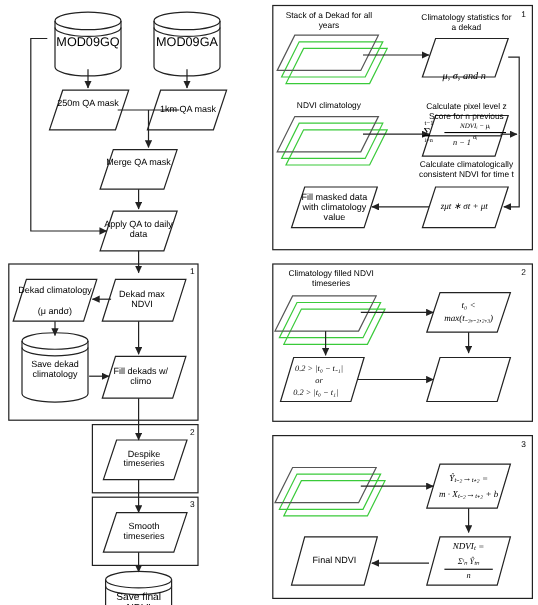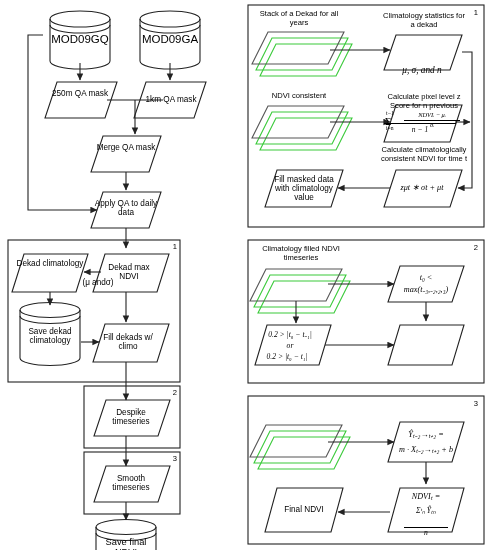--- a/index.html
+++ b/index.html
@@ -157,35 +157,35 @@
   <div class="lbl f11" style="left:50px;top:33px;width:60px;">MOD09GQ</div>
   <div class="lbl f11" style="left:140px;top:33px;width:60px;">MOD09GA</div>
 
   <div class="lbl f8" style="left:48px;top:89px;width:64px;">250m QA mask</div>
   <div class="lbl f8" style="left:139px;top:95px;width:64px;">1km QA mask</div>
   <div class="lbl f8" style="left:94px;top:143px;width:64px;">Merge QA mask</div>
   <div class="lbl f8" style="left:94px;top:199px;width:64px;">Apply QA to daily data</div>
 
   <div class="lbl panelnum" style="left:165px;top:243px;width:12px;text-align:right;">1</div>
   <div class="lbl f8" style="left:14px;top:259px;width:72px;">Dekad climatology</div>
-  <div class="lbl f8" style="left:14px;top:278px;width:72px;margin-left:48px;">(μ andσ)</div>
+  <div class="lbl f8" style="left:14px;top:278px;width:72px;">(μ andσ)</div>
   <div class="lbl f8" style="left:98px;top:263px;width:62px;">Dekad max NDVI</div>
   <div class="lbl f8" style="left:16px;top:327px;width:68px;">Save dekad climatology</div>
   <div class="lbl f8" style="left:96px;top:333px;width:64px;">Fill dekads w/ climo</div>
 
   <div class="lbl panelnum" style="left:165px;top:389px;width:12px;text-align:right;">2</div>
   <div class="lbl f8" style="left:99px;top:408px;width:64px;">Despike timeseries</div>
   <div class="lbl panelnum" style="left:165px;top:455px;width:12px;text-align:right;">3</div>
   <div class="lbl f8" style="left:99px;top:474px;width:64px;">Smooth timeseries</div>
 
   <div class="lbl f9" style="left:94px;top:537px;width:64px;">Save final NDVI</div>
 
   <div class="lbl panelnum" style="left:466px;top:9px;width:12px;text-align:right;">1</div>
   <div class="lbl f75" style="left:256px;top:10px;width:86px;">Stack of a Dekad for all years</div>
-  <div class="lbl f75" style="left:256px;top:92px;width:86px;">NDVI consistent</div>
+  <div class="lbl f75" style="left:256px;top:92px;width:86px;">NDVI climatology</div>
 
   <div class="lbl f75" style="left:382px;top:12px;width:84px;">Climatology statistics for a dekad</div>
   <div class="lbl f9 mathl" style="left:386px;top:46px;width:72px;margin-top:19px;">μ, σ, and n</div>
 
   <div class="lbl f75" style="left:378px;top:81px;width:92px;margin-top:12px;">Calculate pixel level z Score for n previous</div>
 
   <div class="ovl" style="left:384px;top:108px;width:78px;height:32px;">
     <div style="position:absolute;left:2px;top:2px;font-family:'Liberation Serif',serif;font-size:6px;line-height:1;">
       <span>t−1</span>
     </div>
@@ -216,19 +216,19 @@
   <div class="lbl f75 mathl" style="left:252px;top:353px;width:70px;">0.2 &gt; |t₀ − t₁|</div>
 
 
   <div class="lbl panelnum" style="left:466px;top:400px;width:12px;text-align:right;">3</div>
 
   <div class="lbl f8 mathl" style="left:392px;top:430px;width:68px;">Ŷₜ₋₂→ₜ₊₂ =</div>
   <div class="lbl f8 mathl" style="left:386px;top:445px;width:80px;">m · Xₜ₋₂→ₜ₊₂ + b</div>
 
   <div class="lbl f8 mathl" style="left:392px;top:492px;width:68px;">NDVIₜ =</div>
   <div class="ovl" style="left:404px;top:506px;width:44px;text-align:center;font-family:'Liberation Serif',serif;font-style:italic;font-size:7.6px;line-height:1.3;">
-    <span style="display:block;border-bottom:1px solid #000;padding-bottom:11px;">Σᵗₙ Ŷₜₙ</span>
+    <span style="display:block;border-bottom:1px solid #000;padding-bottom:1px;">Σᵗₙ Ŷₜₙ</span>
     <span style="display:block;">n</span>
   </div>
 
   <div class="lbl f8" style="left:272px;top:505px;width:64px;">Final NDVI</div>
 
 </div>
 
 </body></html>

